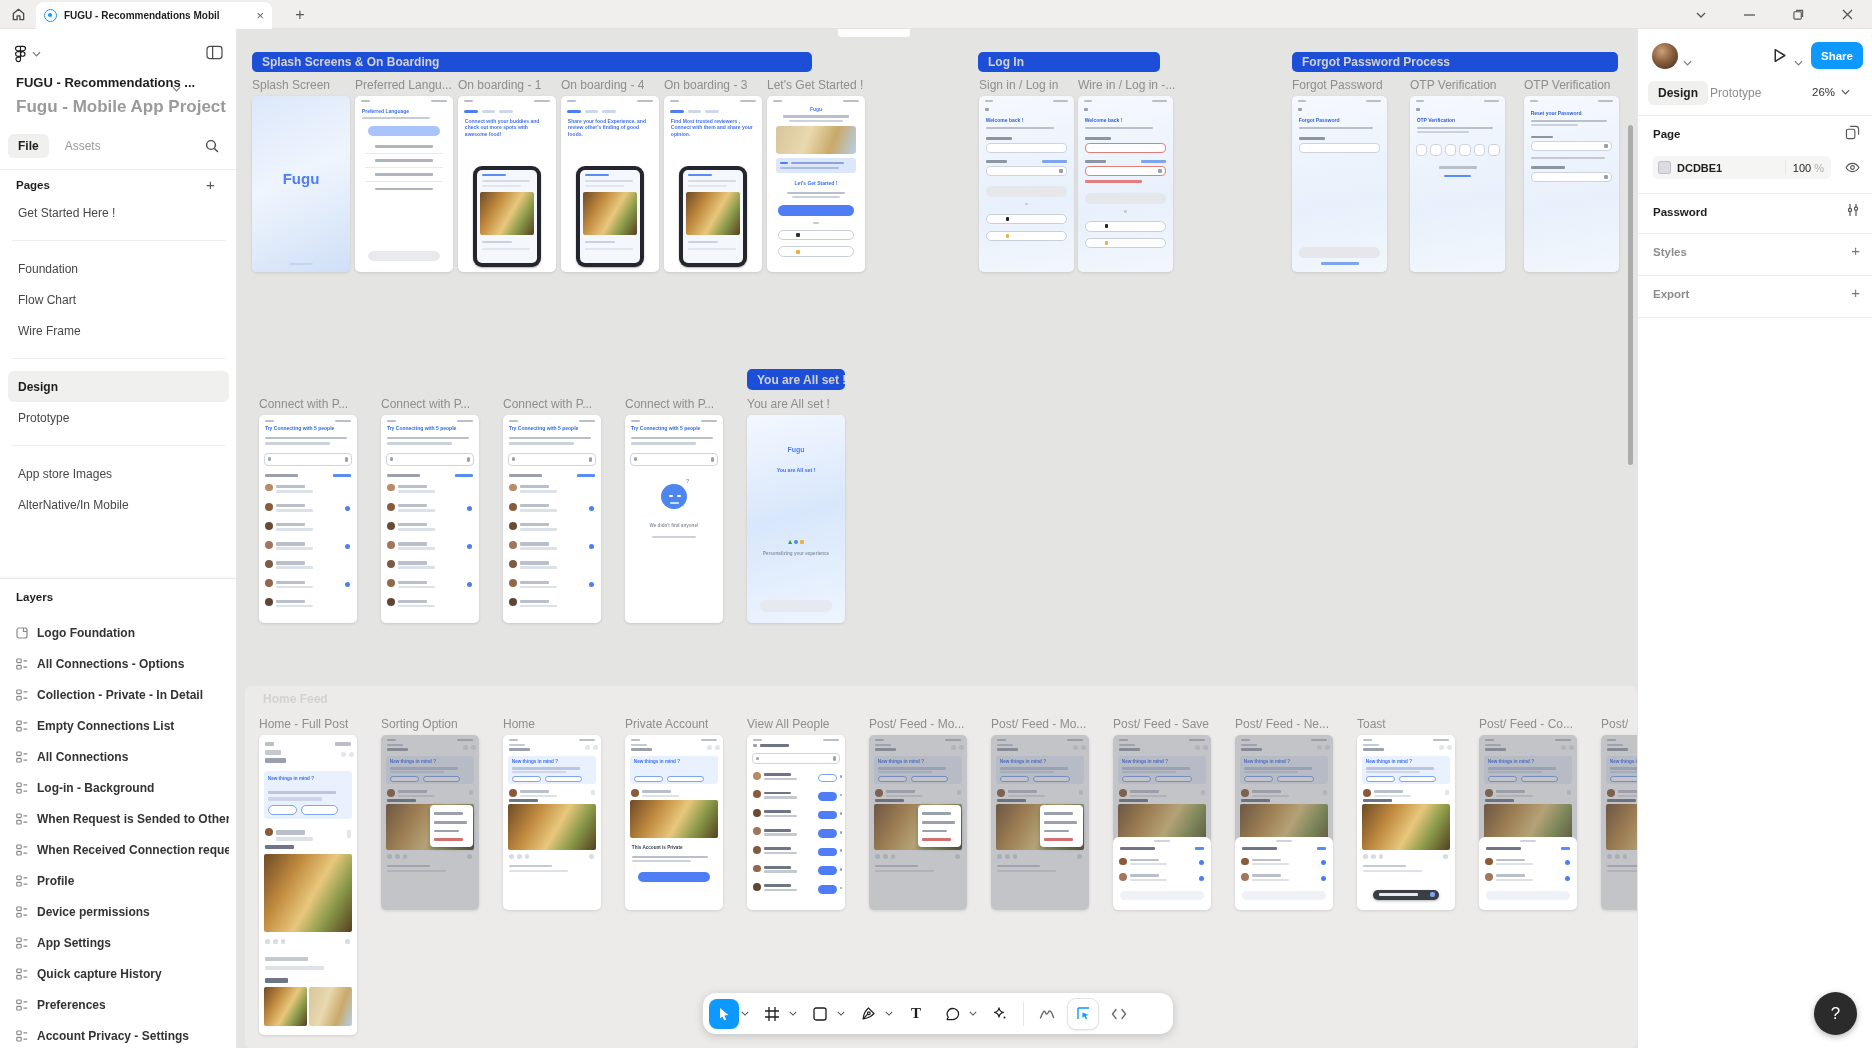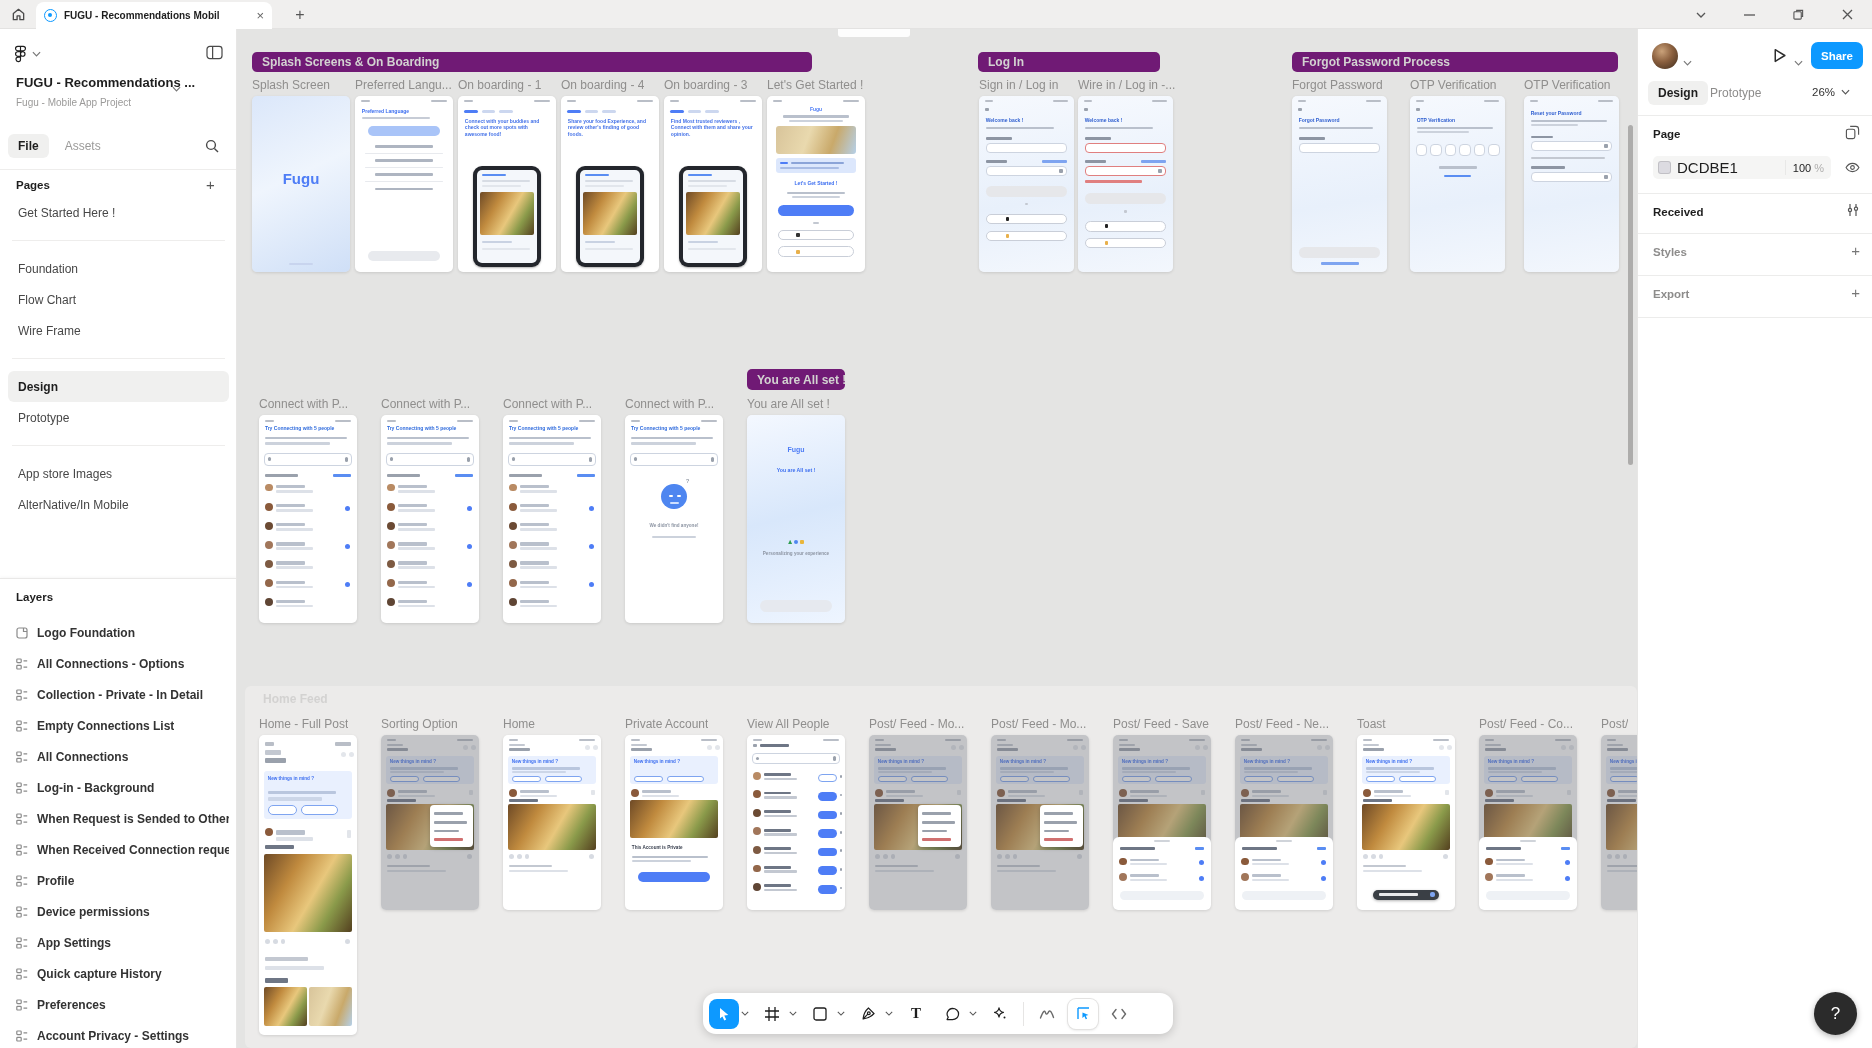--- a/index.html
+++ b/index.html
@@ -17,21 +17,21 @@
   .tab-close { color:#666; font-size:13px; line-height:1; cursor:default; }
   #new-tab { position:absolute; left:286px; top:0; width:28px; height:29px; display:flex; align-items:center; justify-content:center; color:#555; font-size:16px; }
   .win-ctl { position:absolute; top:0; width:40px; height:29px; display:flex; align-items:center; justify-content:center; color:#565656; font-size:12px; }
 
   
   #sidebar { position:absolute; left:0; top:29px; width:237px; height:1019px; background:#ffffff; border-right:1px solid #e7e6e5; z-index:20; overflow:hidden; }
   .sb-header { position:absolute; left:0; top:12px; width:237px; height:26px; display:flex; align-items:center; padding:0 14px; color:#1e1e1e; }
   .sb-header .spacer { flex:1; }
   .sb-title { position:absolute; left:16px; top:46px; width:180px; font-size:13px; font-weight:bold; color:#1e1e1e; white-space:nowrap; overflow:hidden; }
   .sb-title-chev { position:absolute; left:172px; top:49px; color:#777; }
-  .sb-sub { position:absolute; left:16px; top:68px; width:200px; font-size:10px; color:#9b9a99; white-space:nowrap; }
+  .sb-sub { position:absolute; left:16px; top:68px; width:200px; font-size:17px; color:#9b9a99; white-space:nowrap;font-weight:bold; }
   .sb-tabs { position:absolute; left:8px; top:104px; height:26px; display:flex; align-items:center; gap:6px; }
   .sb-tab { font-size:12px; color:#9b9a99; padding:5px 10px; border-radius:6px; }
   .sb-tab.active { background:#f0f0ef; color:#1e1e1e; font-weight:bold; }
   .sb-search { position:absolute; left:205px; top:110px; color:#4a4a4a; }
   .sb-div { position:absolute; left:0; width:237px; border-top:1px solid #eeedec; }
   .pages-head { position:absolute; left:16px; top:150px; font-size:11.5px; font-weight:bold; color:#1e1e1e; }
   .pages-plus { position:absolute; left:206px; top:147px; font-size:15px; color:#555; }
   #pages-list { position:absolute; left:8px; top:168px; width:221px; }
   .pg-item { height:31px; display:flex; align-items:center; padding:0 10px; font-size:12px; color:#474747; border-radius:6px; white-space:nowrap; overflow:hidden; }
   .pg-item.sel { background:#f0f0ef; color:#1e1e1e; font-weight:bold; }
@@ -39,21 +39,21 @@
   .pg-gap::after { content:""; position:absolute; left:4px; right:4px; top:12px; border-top:1px solid #eeedec; }
   #layers-zone { position:absolute; left:0; top:549px; width:237px; height:470px; border-top:1px solid #e9e8e7; box-shadow:0 -1px 3px rgba(0,0,0,.04); }
   .layers-head { position:absolute; left:16px; top:12px; font-size:11.5px; font-weight:bold; color:#1e1e1e; }
   #layers-list { position:absolute; left:8px; top:38px; width:229px; }
   .ly-item { height:31px; display:flex; align-items:center; gap:9px; padding:0 8px; font-size:12px; font-weight:bold; color:#333; white-space:nowrap; overflow:hidden; }
   .ly-item svg { flex:0 0 auto; }
 
   
   #canvas { position:absolute; left:237px; top:29px; width:1400px; height:1019px; background:#e4e4e3; overflow:hidden; z-index:1; }
   .section-band { position:absolute; background:#ecebea; border-radius:6px; }
-  .section-pill { position:absolute; background:#701a75; border-radius:5px; display:flex; align-items:center; padding:0 10px; }
+  .section-pill { position:absolute; background:#1d4ed8; border-radius:5px; display:flex; align-items:center; padding:0 10px; }
   .section-pill span, .band-label { font-size:12px; color:#d3d2d1; font-weight:bold; white-space:nowrap; }
   .band-label { position:absolute; }
   .frame-label { position:absolute; font-size:12px; color:#8f8e8d; white-space:nowrap; height:15px; overflow:hidden; }
   .th { position:absolute; background:#fff; border-radius:5px; box-shadow:0 1px 3px rgba(0,0,0,.12); overflow:hidden; }
   .th i, .th b, .th s { position:absolute; display:block; text-decoration:none; }
   .th .txt { position:absolute; font-weight:bold; line-height:1.25; }
   .g-splash { background:linear-gradient(155deg,#dbe7fa 0%,#eff5fd 45%,#cfdff7 100%); }
   .g-soft { background:linear-gradient(170deg,#f6f9fe 0%,#e8f0fb 60%,#f3f7fd 100%); }
   .g-allset { background:linear-gradient(165deg,#f4f8ff 0%,#d8e7fb 48%,#eef5ff 100%); }
   .img-food { background:linear-gradient(120deg,#6e4a26 0%,#c08a3e 30%,#e8c77c 55%,#8a9a4a 75%,#54401f 100%); }
@@ -73,21 +73,21 @@
   .ins-tabs { position:absolute; left:0; top:52px; width:235px; height:30px; }
   .ins-tab { position:absolute; font-size:12px; padding:5px 10px; border-radius:6px; color:#8d8c8b; }
   .ins-tab.active { background:#f0f0ef; color:#1e1e1e; font-weight:bold; }
   .zoom-ctl { position:absolute; left:174px; top:5px; font-size:11.5px; color:#333; display:flex; gap:6px; align-items:center; }
   .ins-sec { position:absolute; left:0; width:235px; border-top:1px solid #ececeb; }
   .ins-sec .sec-label { position:absolute; left:15px; top:12px; font-size:11.5px; color:#1e1e1e; font-weight:bold; }
   .ins-sec .sec-label.muted { color:#8d8c8b; font-weight:bold; }
   .sec-icon { position:absolute; right:13px; top:9px; color:#555; }
   .color-row { position:absolute; left:15px; top:40px; width:178px; height:23px; background:#f5f5f4; border-radius:5px; display:flex; align-items:center; }
   .swatch { width:13px; height:13px; border-radius:3px; margin:0 6px 0 5px; border:1px solid rgba(0,0,0,.12); }
-  .hex { font-size:15px; color:#1e1e1e; flex:1; }
+  .hex { font-size:11px; color:#1e1e1e; flex:1;font-weight:bold; }
   .opacity-seg { display:flex; align-items:center; gap:3px; padding:0 7px; border-left:1px solid #e8e8e7; height:15px; }
   .opacity-seg .val { font-size:11px; color:#1e1e1e; }
   .opacity-seg .pct { font-size:11px; color:#b0afae; }
   .eye-icon { position:absolute; right:13px; top:43px; color:#555; }
 
   
   #toolbar { position:absolute; left:703px; top:993px; width:470px; height:41px; background:#fff; border-radius:13px; box-shadow:0 2px 10px rgba(0,0,0,.18); z-index:40; display:flex; align-items:center; padding:0 6px; }
   .tool { display:flex; align-items:center; justify-content:center; width:30px; height:30px; border-radius:8px; color:#1e1e1e; flex:0 0 auto; }
   .tool.active { background:#0d99ff; color:#fff; }
   .tool-chev { width:12px; height:30px; display:flex; align-items:center; justify-content:center; color:#555; flex:0 0 auto; margin-right:6px; }
@@ -1123,21 +1123,21 @@
       </div>
       <span class="eye-icon">
         <svg width="15" height="11" viewBox="0 0 16 12" fill="none" stroke="currentColor" stroke-width="1.2">
             <path d="M1 6s2.6-4.5 7-4.5S15 6 15 6s-2.6 4.5-7 4.5S1 6 1 6z"></path>
             <circle cx="8" cy="6" r="2"></circle>
           </svg>
       </span>
     </div>
 
     <div class="ins-sec" style="top:164px;height:40px">
-      <span class="sec-label">Received</span>
+      <span class="sec-label">Password</span>
       <span class="sec-icon">
         <svg width="14" height="14" viewBox="0 0 14 14" fill="none" stroke="currentColor" stroke-width="1.2">
             <path d="M4 1v4.5M4 8.5V13M10 1v3M10 7.5V13"></path>
             <circle cx="4" cy="7" r="1.6"></circle>
             <circle cx="10" cy="5.8" r="1.6"></circle>
           </svg>
       </span>
     </div>
     <div class="ins-sec" style="top:204px;height:42px">
       <span class="sec-label muted">Styles</span>

